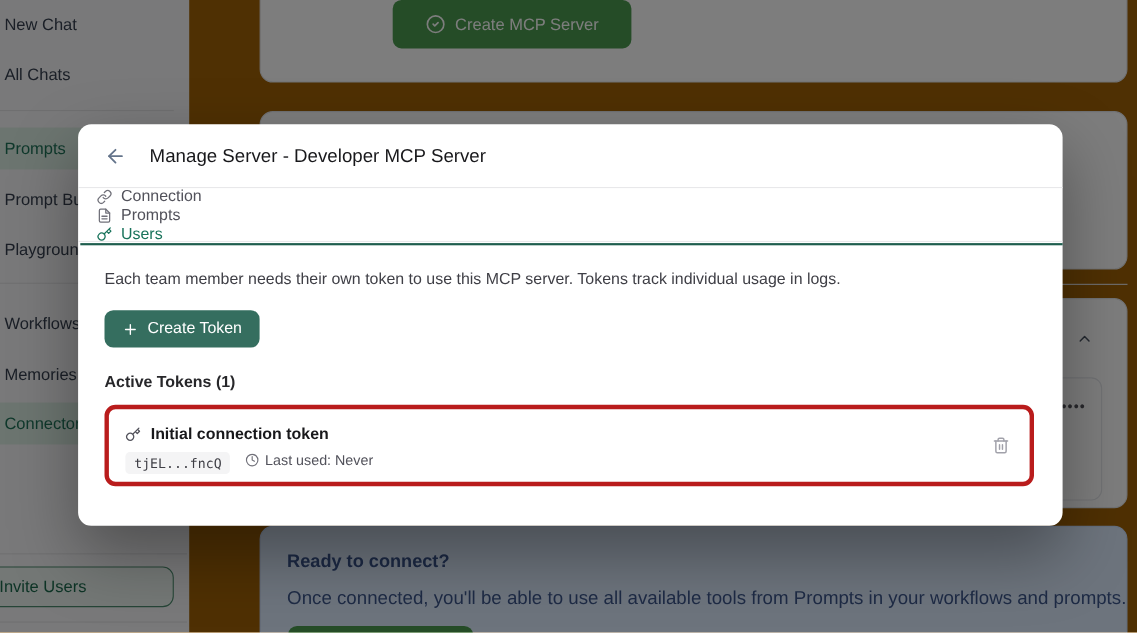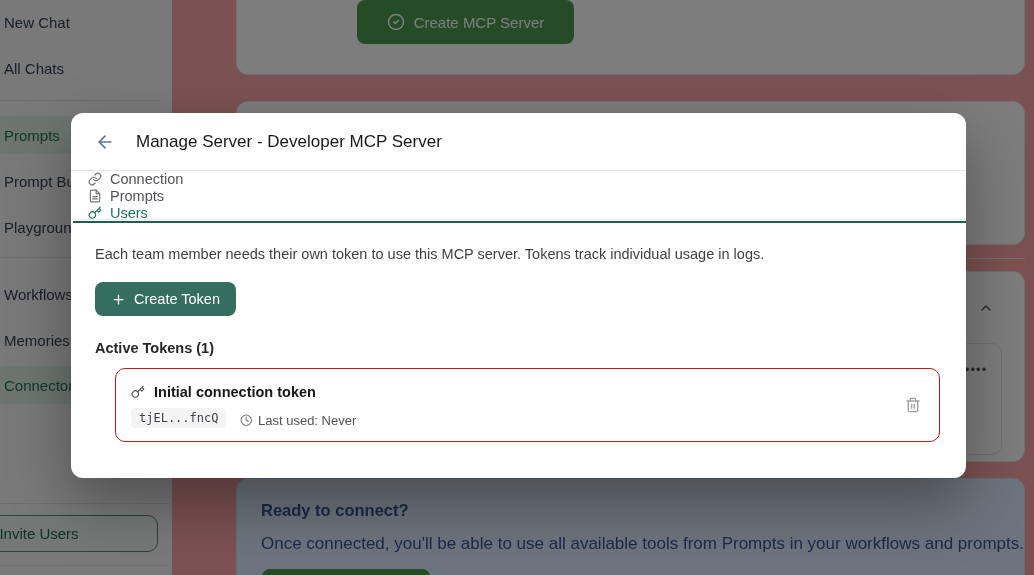--- a/index.html
+++ b/index.html
@@ -1,18 +1,18 @@
 <!DOCTYPE html>
 <html><head>
 <meta charset="utf-8">
 <style>
   * { box-sizing: border-box; }
   html,body { margin:0; padding:0; }
   body { font-family:"Liberation Sans", sans-serif; background:#fff; }
-  .screen { position:relative; width:1034px; height:575px; overflow:hidden; background:#fca5a5; }
+  .screen { position:relative; width:1034px; height:575px; overflow:hidden; background:#a16207; }
 
   
   .sidebar { position:absolute; left:0; top:0; width:172px; height:575px; background:#f7f7f8; z-index:1; }
   .side-item { position:absolute; left:0; width:152px; height:36px; display:flex; align-items:center;
                padding-left:4px; font-size:15px; color:#374151; cursor:pointer; }
   .side-item.selected { background:#ddeee4; color:#20745a; border-radius:0 8px 8px 0; height:38px; width:156px; }
   .side-divider { position:absolute; left:0; height:1px; background:#e2e2e5; }
   .invite-btn { position:absolute; left:-80px; top:515px; width:238px; height:37px;
                 border:1px solid #4e8d70; border-radius:10px; background:#ecf5f0; color:#1d6b4f;
                 display:flex; align-items:center; justify-content:center; font-size:15px; cursor:pointer; }
@@ -54,25 +54,25 @@
   .tab.active svg { color:#1a745c; }
 
   .modal-body { padding:26px 26px 0 24px; }
   .token-desc { margin:0 0 20px 0; font-size:14.5px; color:#3f3f46; }
   .create-token-btn { display:inline-flex; align-items:center; gap:8px; height:34px; padding:0 16px;
                       background:#356e5f; color:#fff; border:none; border-radius:8px; font-size:14.5px;
                       font-family:inherit; cursor:pointer; }
   .create-token-btn svg { width:15px; height:15px; }
   .active-tokens-heading { margin:24px 0 12px 0; font-size:14.5px; font-weight:700; color:#27272a; }
 
-  .token-card { position:relative; height:74px; border:1px solid #b91c1c; border-radius:10px; background:#fff;margin-left:20px; }
+  .token-card { position:relative; height:74px; border:4px solid #b91c1c; border-radius:10px; background:#fff; }
   .token-name-row { position:absolute; left:15px; top:15px; display:flex; align-items:center; gap:9px; }
   .token-name-row svg { width:14px; height:14px; color:#52525b; }
   .token-name { font-size:14.5px; font-weight:600; color:#18181b; }
-  .token-meta-row { position:absolute; left:15px; top:39px; display:flex; align-items:flex-end; gap:14px; }
+  .token-meta-row { position:absolute; left:15px; top:39px; display:flex; align-items:flex-start; gap:14px; }
   .token-pill { font-family:"DejaVu Sans Mono", monospace; font-size:12px; color:#3f3f46;
                 background:#f4f4f5; border-radius:4px; padding:3px 8px; }
   .last-used { display:flex; align-items:center; gap:5px; font-size:13px; color:#52525b; }
   .last-used svg { width:12.5px; height:12.5px; color:#71717a; }
   .trash-btn { position:absolute; right:14px; top:50%; transform:translateY(-50%); background:none; border:none;
                color:#a1a1aa; cursor:pointer; padding:4px; }
   .trash-btn svg { width:16px; height:16px; }
 </style>
 </head>
 <body>

